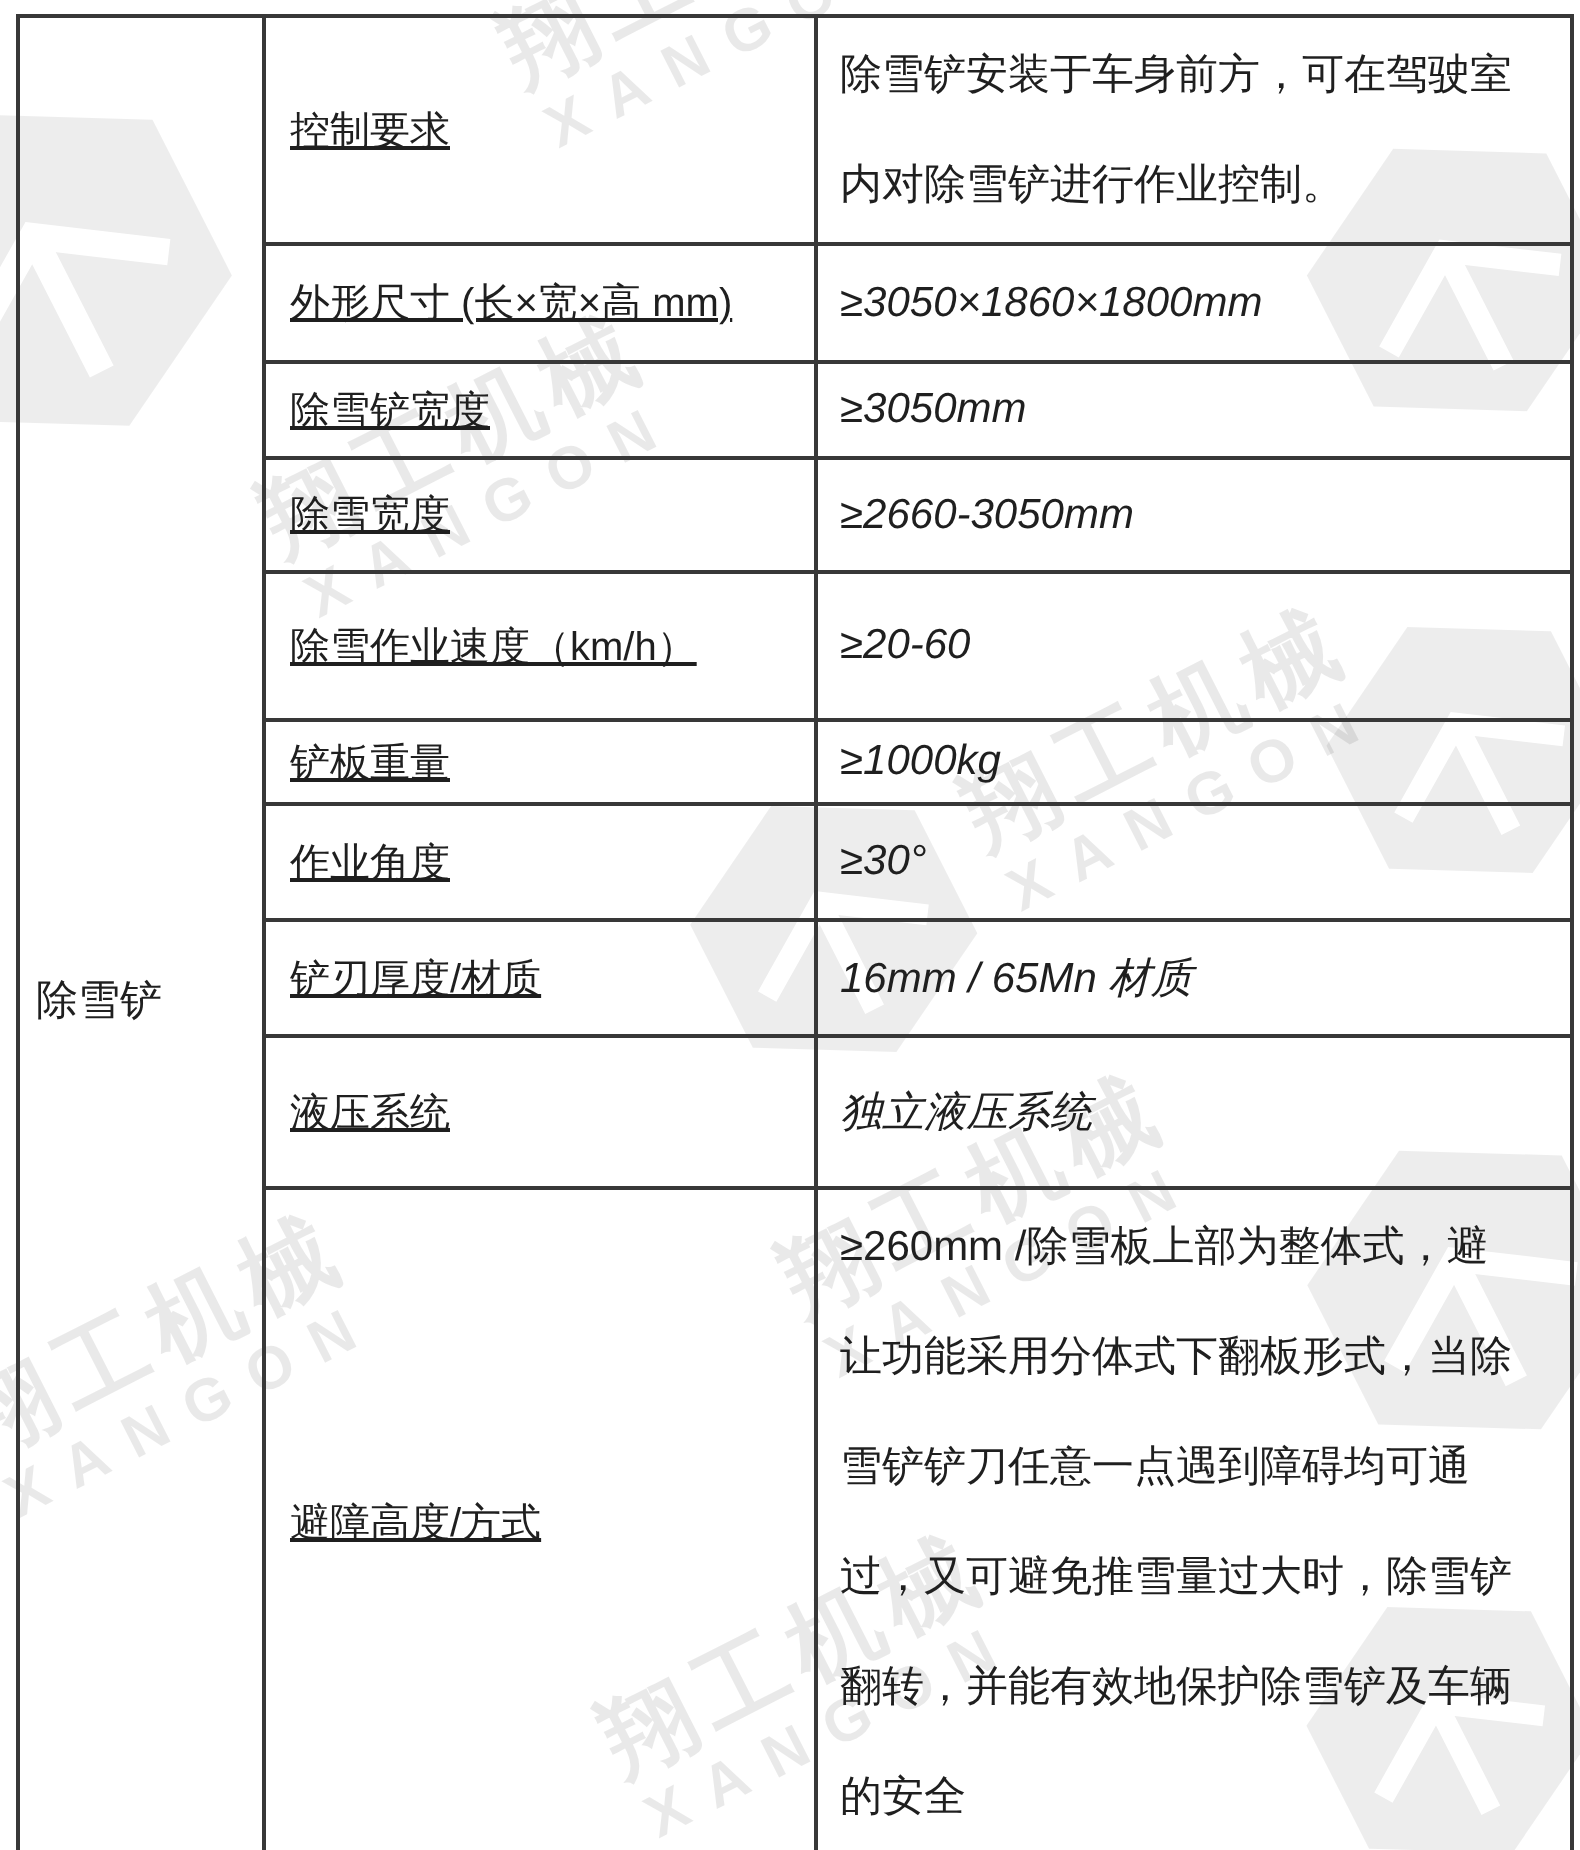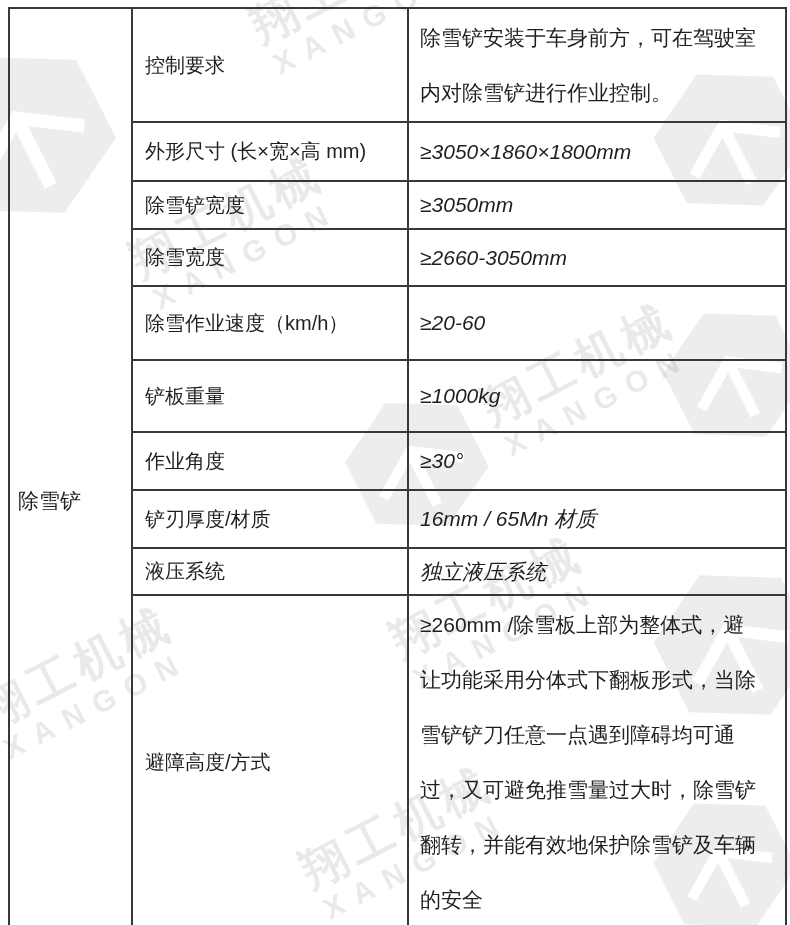--- a/index.html
+++ b/index.html
@@ -48,20 +48,21 @@
   }
   td.cat {
     text-align: left;
     padding-left: 8px;
     font-size: 21px;
   }
   td.label {
     padding-left: 12px;
     font-size: 20px;
     white-space: nowrap;
+    text-decoration: underline;
   }
   td.value {
     padding-left: 11px;
     padding-right: 20px;
     font-size: 21px;
   }
   td.value.single { white-space: nowrap; font-style: italic; }
   td.value.multiline {
     line-height: 55px;
     white-space: normal;
@@ -184,33 +185,33 @@
         <td class="value single">≥3050mm</td>
       </tr>
       <tr style="height:57px">
         <td class="label">除雪宽度</td>
         <td class="value single">≥2660-3050mm</td>
       </tr>
       <tr style="height:74px">
         <td class="label">除雪作业速度（km/h）</td>
         <td class="value single">≥20-60</td>
       </tr>
-      <tr style="height:72px">
+      <tr style="height:42px">
         <td class="label">铲板重量</td>
         <td class="value single">≥1000kg</td>
       </tr>
       <tr style="height:58px">
         <td class="label">作业角度</td>
         <td class="value single">≥30°</td>
       </tr>
       <tr style="height:58px">
         <td class="label">铲刃厚度/材质</td>
         <td class="value single">16mm / 65Mn 材质</td>
       </tr>
-      <tr style="height:47px">
+      <tr style="height:76px">
         <td class="label">液压系统</td>
         <td class="value single">独立液压系统</td>
       </tr>
       <tr style="height:280px">
         <td class="label">避障高度/方式</td>
         <td class="value multiline">≥260mm /除雪板上部为整体式，避让功能采用分体式下翻板形式，当除雪铲铲刀任意一点遇到障碍均可通过，又可避免推雪量过大时，除雪铲翻转，并能有效地保护除雪铲及车辆的安全</td>
       </tr>
       <tr style="height:64px">
         <td class="label">翻转弹簧</td>
         <td class="value single">压缩（拉伸）式弹簧带保护装置</td>

